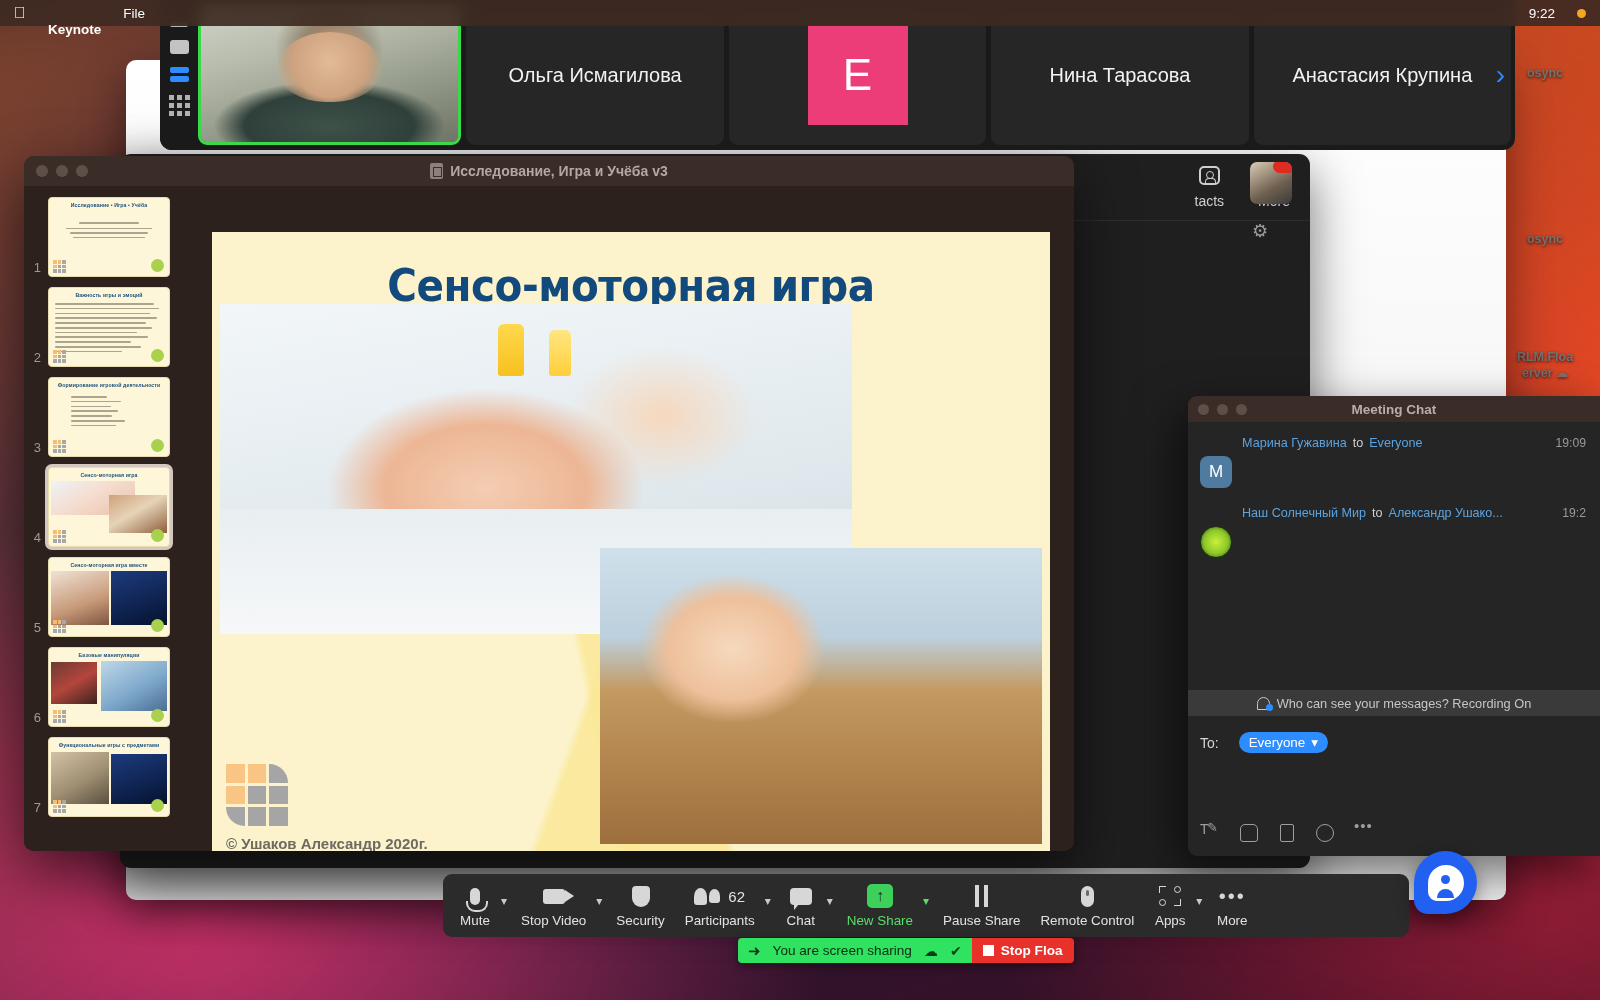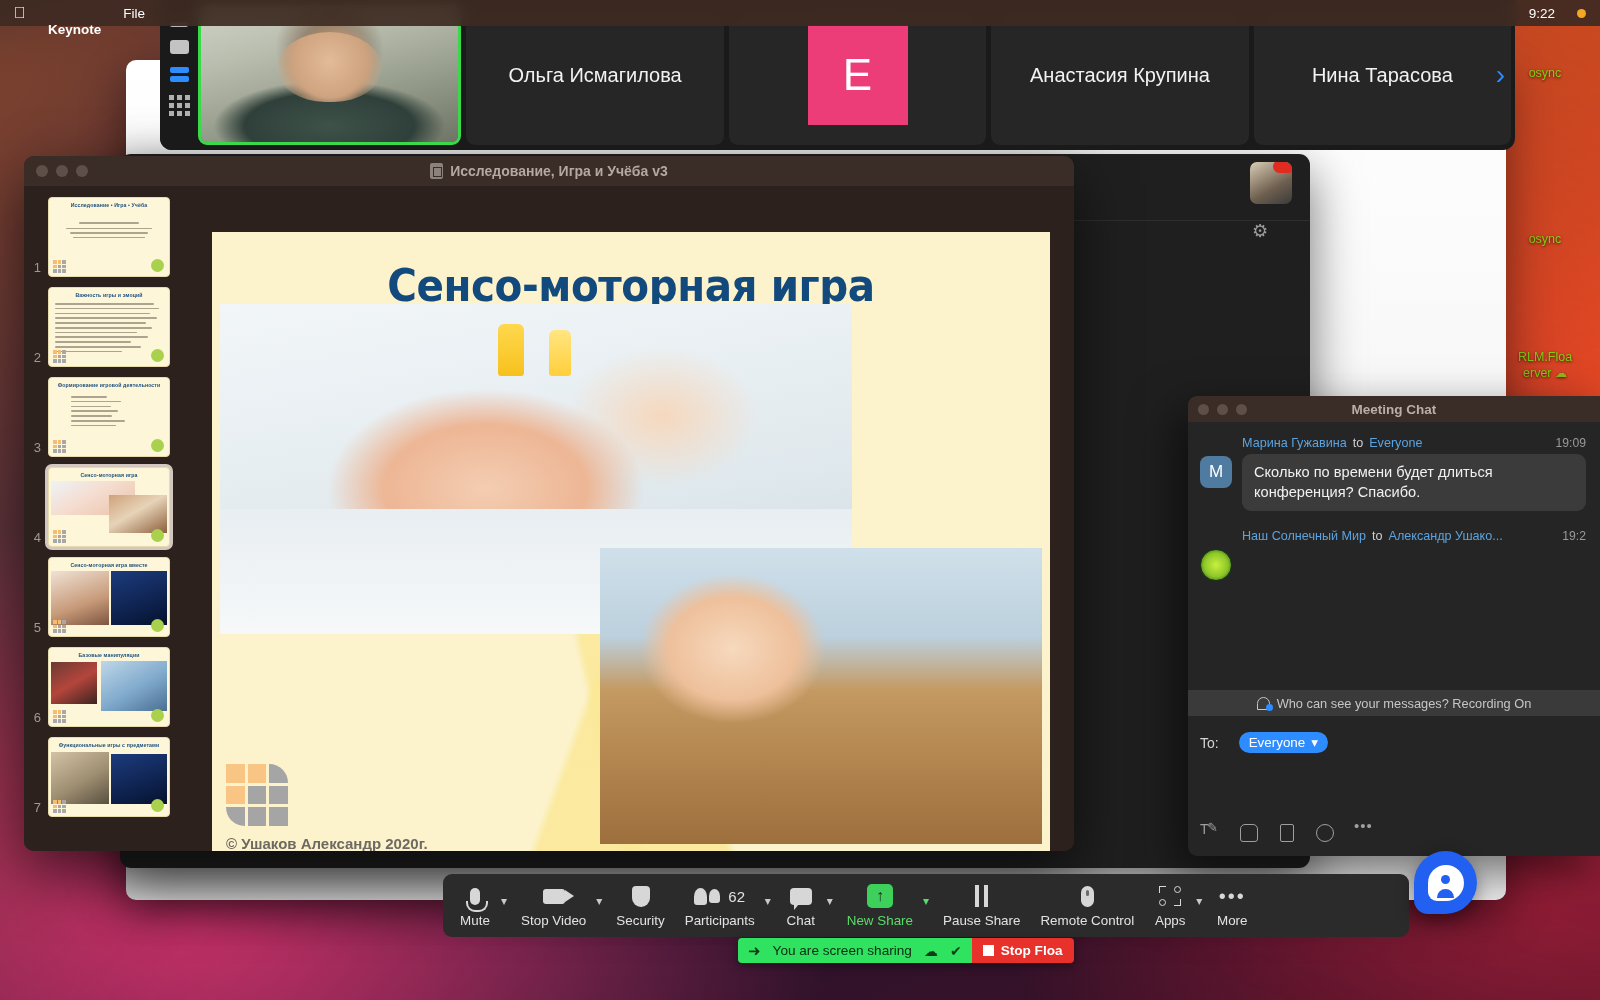--- a/index.html
+++ b/index.html
@@ -42,21 +42,21 @@
   #menubar .app-name { font-weight:bold;margin-top:32px; }
   #menubar .spacer { flex:1; }
   #menubar .clock { font-size:13.5px; }
   #menubar .ctrl-dot {
     width:9px; height:9px; border-radius:50%;
     background:#f5a623; display:inline-block;
   }
 
   
   .desk-icon {
-    position:absolute; color:#84cc16; font-size:12.5px; font-weight:normal;
+    position:absolute; color:#737373; font-size:12.5px; font-weight:bold;
     text-shadow:0 1px 3px rgba(0,0,0,.75); text-align:center;
     line-height:1.25; z-index:5; width:110px;
   }
   .desk-icon .cloud { font-size:12px; opacity:.85; }
 
   
   #video-strip {
     position:absolute; left:160px; top:0; width:1355px; height:150px;
     background:#1a1a1a; border-radius:0 0 12px 12px; z-index:50;
     display:flex; align-items:stretch; overflow:hidden;
@@ -496,20 +496,34 @@
 <div class="desk-icon" style="left:1490px; top:232px;">
   <span>osync</span>
 </div>
 <div class="desk-icon" style="left:1490px; top:350px;">
   <span>RLM.Floa</span><br>
   <span>erver</span>
   <span class="cloud">☁</span>
 </div>
 
 <div id="zoom-main">
+  <div class="zm-tabs">
+    <div class="zm-tab">
+      <div class="ic">
+          <span class="ic-contact"></span>
+        </div>
+      <span>tacts</span>
+    </div>
+    <div class="zm-tab">
+      <div class="ic">
+          <span class="ic-dots">•••</span>
+        </div>
+      <span>More</span>
+    </div>
+  </div>
   <div class="zm-self">
     <div class="recbadge"></div>
   </div>
   <div class="zm-divider"></div>
   <div class="zm-gear">⚙</div>
   <div class="zm-card">
     <div class="plant" style="background:radial-gradient(ellipse 40% 70% at 40% 30%,#2fd67a 0%,rgba(47,214,122,0) 72%),radial-gradient(ellipse 35% 65% at 62% 25%,#27b96a 0%,rgba(39,185,106,0) 70%);"></div>
     <div class="pot"></div>
     <div class="big-num">2</div>
     <div class="date-lbl">ary 2023</div>
@@ -761,24 +775,24 @@
     <div class="tile self">
       <div class="face"></div>
     </div>
     <div class="tile">
       <span class="pname">Ольга Исмагилова</span>
     </div>
     <div class="tile avatar-tile">
       <div class="avatar-sq">E</div>
     </div>
     <div class="tile">
+      <span class="pname">Нина Тарасова</span>
+    </div>
+    <div class="tile">
       <span class="pname">Анастасия Крупина</span>
-    </div>
-    <div class="tile">
-      <span class="pname">Нина Тарасова</span>
     </div>
     <div class="strip-next">›</div>
   </div>
 </div>
 
 <div id="chat-win">
   <div id="chat-title">
     <div class="tl-dots">
       <i></i>
       <i></i>
@@ -790,21 +804,20 @@
   <div id="chat-msgs">
     <div class="msg">
       <div class="msg-avatar m">M</div>
       <div class="msg-body">
         <div class="msg-head">
           <span class="who">Марина Гужавина</span>
           <span class="to">to</span>
           <span class="dest">Everyone</span>
           <span class="time">19:09</span>
         </div>
-        <div class="bubble">Сколько по времени будет длиться конференция? Спасибо.</div>
       </div>
     </div>
 
     <div class="msg">
       <div class="msg-avatar sun"></div>
       <div class="msg-body">
         <div class="msg-head">
           <span class="who">Наш Солнечный Мир</span>
           <span class="to">to</span>
           <span class="dest">Александр Ушако...</span>

